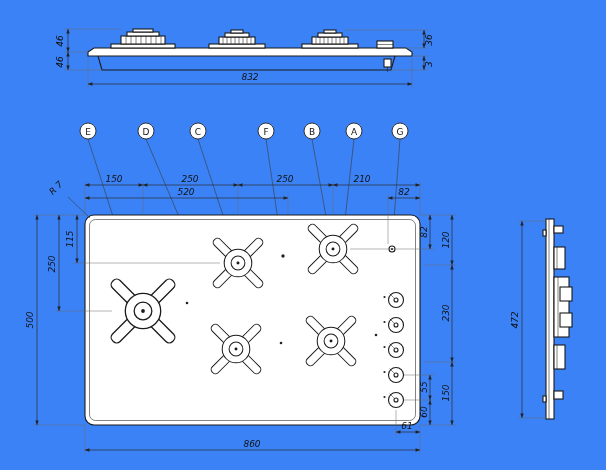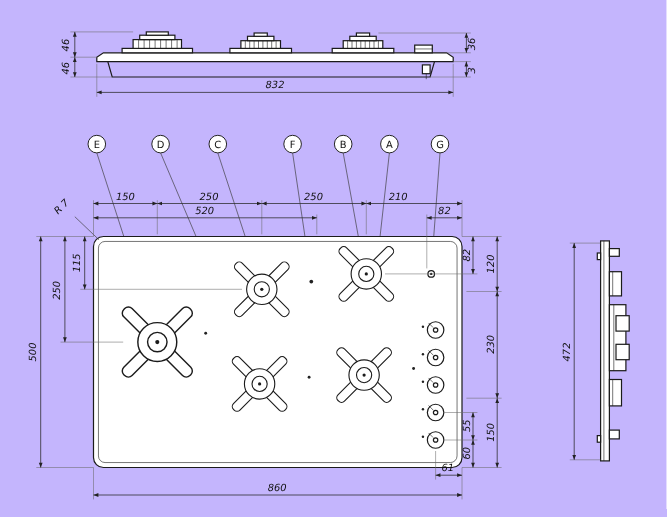--- a/index.html
+++ b/index.html
@@ -1,16 +1,16 @@
 <!DOCTYPE html>
 <html><head>
 <meta charset="utf-8">
 <style>
   html,body{margin:0;padding:0;background:#ffffff;}
-  .stage{position:relative;width:606px;height:470px;background:#c4b5fd;overflow:hidden;
+  .stage{position:relative;width:606px;height:470px;background:#3b82f6;overflow:hidden;
          font-family:"DejaVu Sans",sans-serif;}
   svg{display:block;}
   .ln{stroke:#1b1b1b;stroke-width:1.1;fill:none;}
   .fillw{fill:#ffffff;stroke:#1b1b1b;stroke-width:1.1;}
   .thin{stroke:#1b1b1b;stroke-width:0.55;fill:none;}
   .dim{stroke:#2b2b2b;stroke-width:0.7;fill:none;}
   .ext{stroke:#6a6a6a;stroke-width:0.5;fill:none;}
   .leader{stroke:#3a3a3a;stroke-width:0.6;fill:none;}
   .dimtxt{font:italic 9px "DejaVu Sans",sans-serif;fill:#111;}
   .callout-txt{font:9px "DejaVu Sans",sans-serif;fill:#111;}

